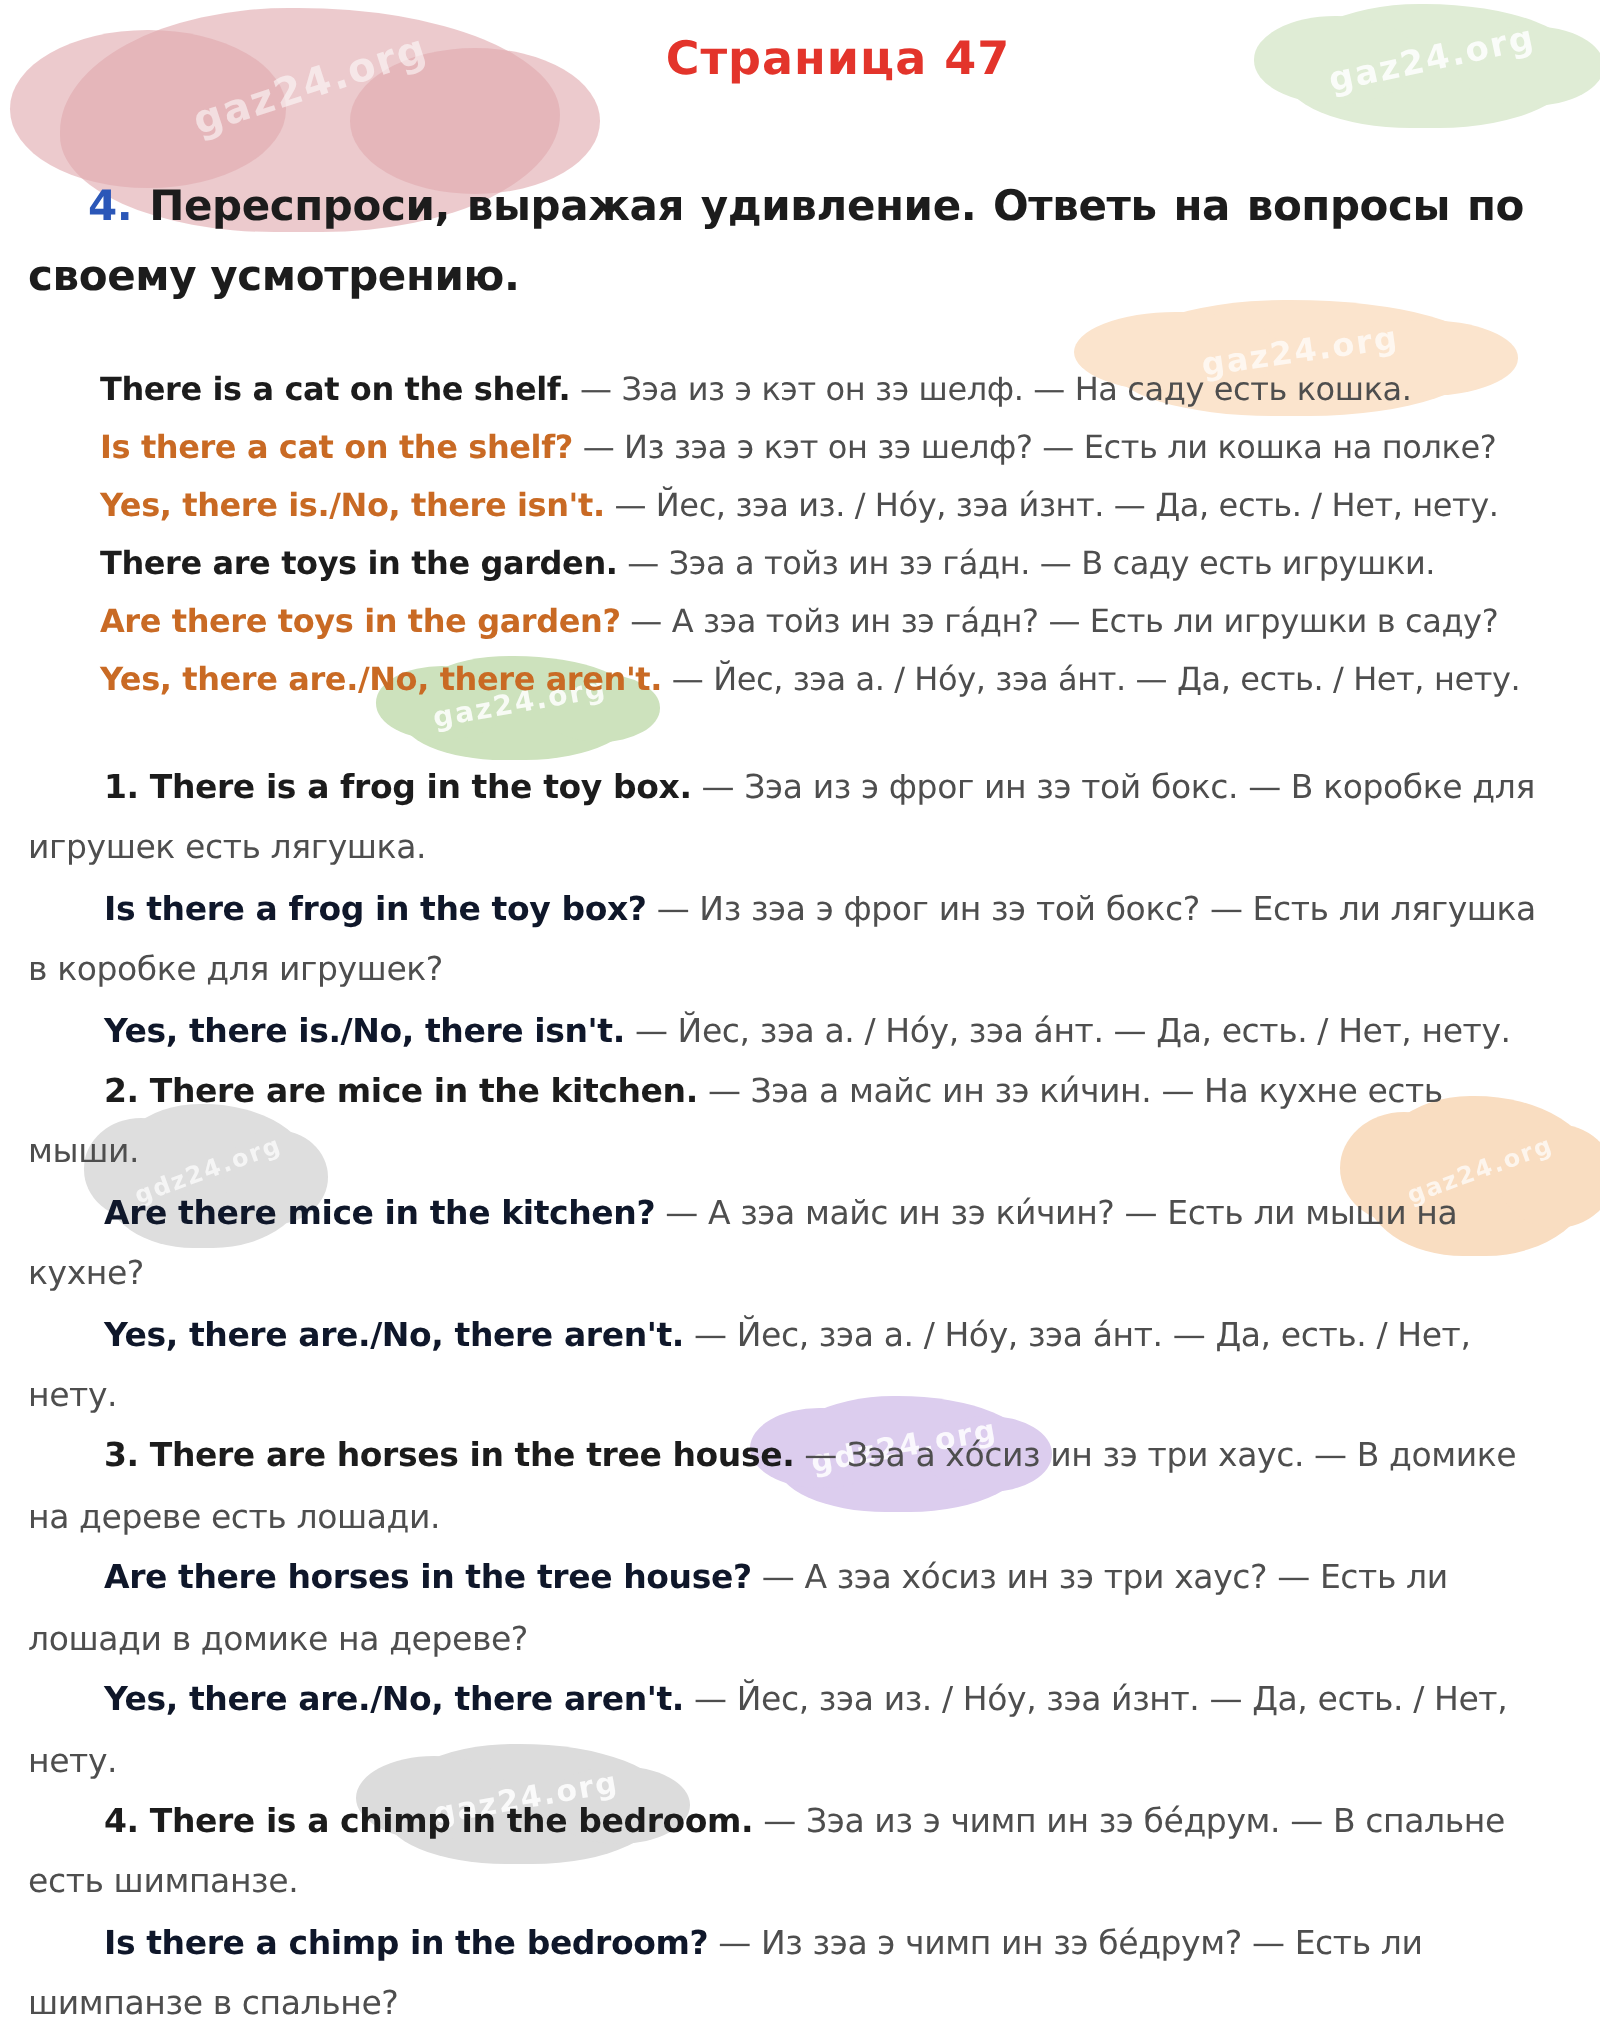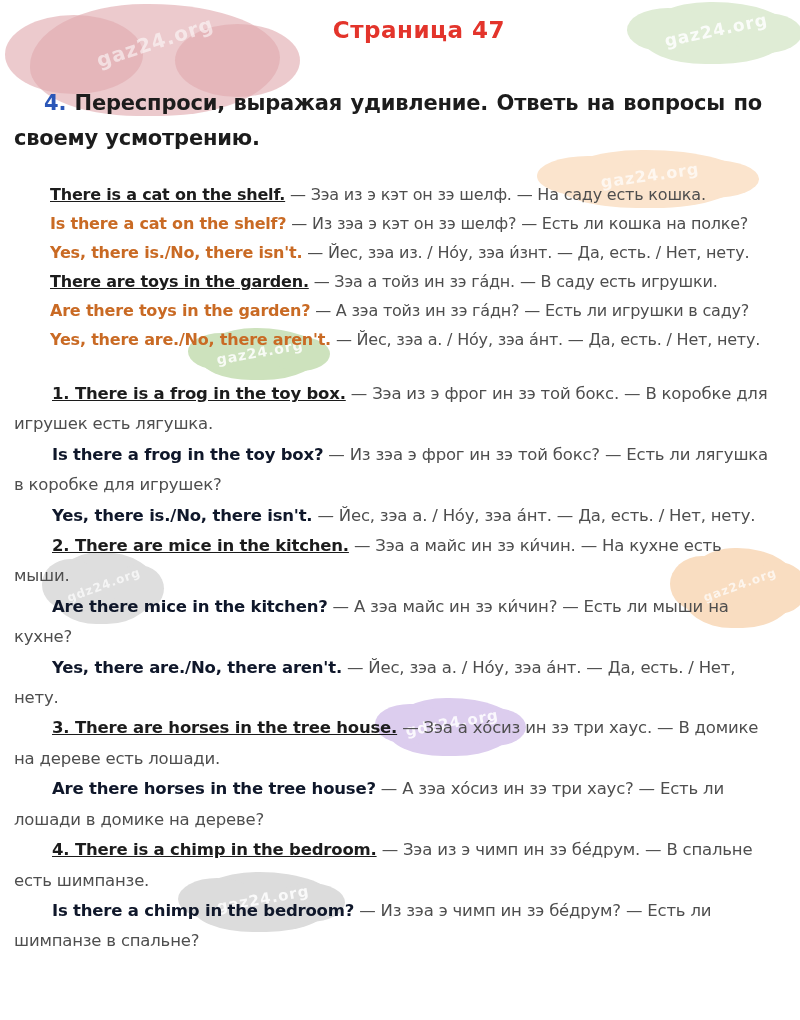--- a/index.html
+++ b/index.html
@@ -48,21 +48,21 @@
   .example{margin:24px 0 0 50px;}
   .example p{
     margin:0;font-size:16px;line-height:29px;white-space:nowrap;
     letter-spacing:-0.2px;
   }
   .items{margin:25px 20px 0 14px;}
   .items p{
     margin:0;font-size:16.5px;line-height:30.4px;text-indent:38px;
     letter-spacing:-0.2px;
   }
-  .en{font-weight:bold;color:#1c1c1c;text-decoration:underline;}
+  .en{font-weight:bold;color:#1c1c1c;}
   .en-orange{font-weight:bold;color:#c96a24;}
   .en-blue{font-weight:bold;color:#0f172a;}
   .ru{font-weight:normal;color:#4e4e4e;}
 </style>
 </head>
 <body>
 
 <div class="blob blob-pink">
     <span class="wm">gaz24.org</span>
   </div>
@@ -108,19 +108,20 @@
     <p><span class="en">1. There is a frog in the toy box.</span><span class="ru"> — Зэа из э фрог ин зэ той бокс. — В коробке для игрушек есть лягушка.</span></p>
     <p><span class="en-blue">Is there a frog in the toy box?</span><span class="ru"> — Из зэа э фрог ин зэ той бокс? — Есть ли лягушка в коробке для игрушек?</span></p>
     <p><span class="en-blue">Yes, there is./No, there isn't.</span><span class="ru"> — Йес, зэа а. / Но́у, зэа а́нт. — Да, есть. / Нет, нету.</span></p>
 
     <p><span class="en">2. There are mice in the kitchen.</span><span class="ru"> — Зэа а майс ин зэ ки́чин. — На кухне есть мыши.</span></p>
     <p><span class="en-blue">Are there mice in the kitchen?</span><span class="ru"> — А зэа майс ин зэ ки́чин? — Есть ли мыши на кухне?</span></p>
     <p><span class="en-blue">Yes, there are./No, there aren't.</span><span class="ru"> — Йес, зэа а. / Но́у, зэа а́нт. — Да, есть. / Нет, нету.</span></p>
 
     <p><span class="en">3. There are horses in the tree house.</span><span class="ru"> — Зэа а хо́сиз ин зэ три хаус. — В домике на дереве есть лошади.</span></p>
     <p><span class="en-blue">Are there horses in the tree house?</span><span class="ru"> — А зэа хо́сиз ин зэ три хаус? — Есть ли лошади в домике на дереве?</span></p>
+    <p><span class="en-blue">Yes, there are./No, there aren't.</span><span class="ru"> — Йес, зэа из. / Но́у, зэа и́знт. — Да, есть. / Нет, нету.</span></p>
 
     <p><span class="en">4. There is a chimp in the bedroom.</span><span class="ru"> — Зэа из э чимп ин зэ бе́друм. — В спальне есть шимпанзе.</span></p>
     <p><span class="en-blue">Is there a chimp in the bedroom?</span><span class="ru"> — Из зэа э чимп ин зэ бе́друм? — Есть ли шимпанзе в спальне?</span></p>
     <p></p>
 
   </div>
 </div>
 
 </body></html>

